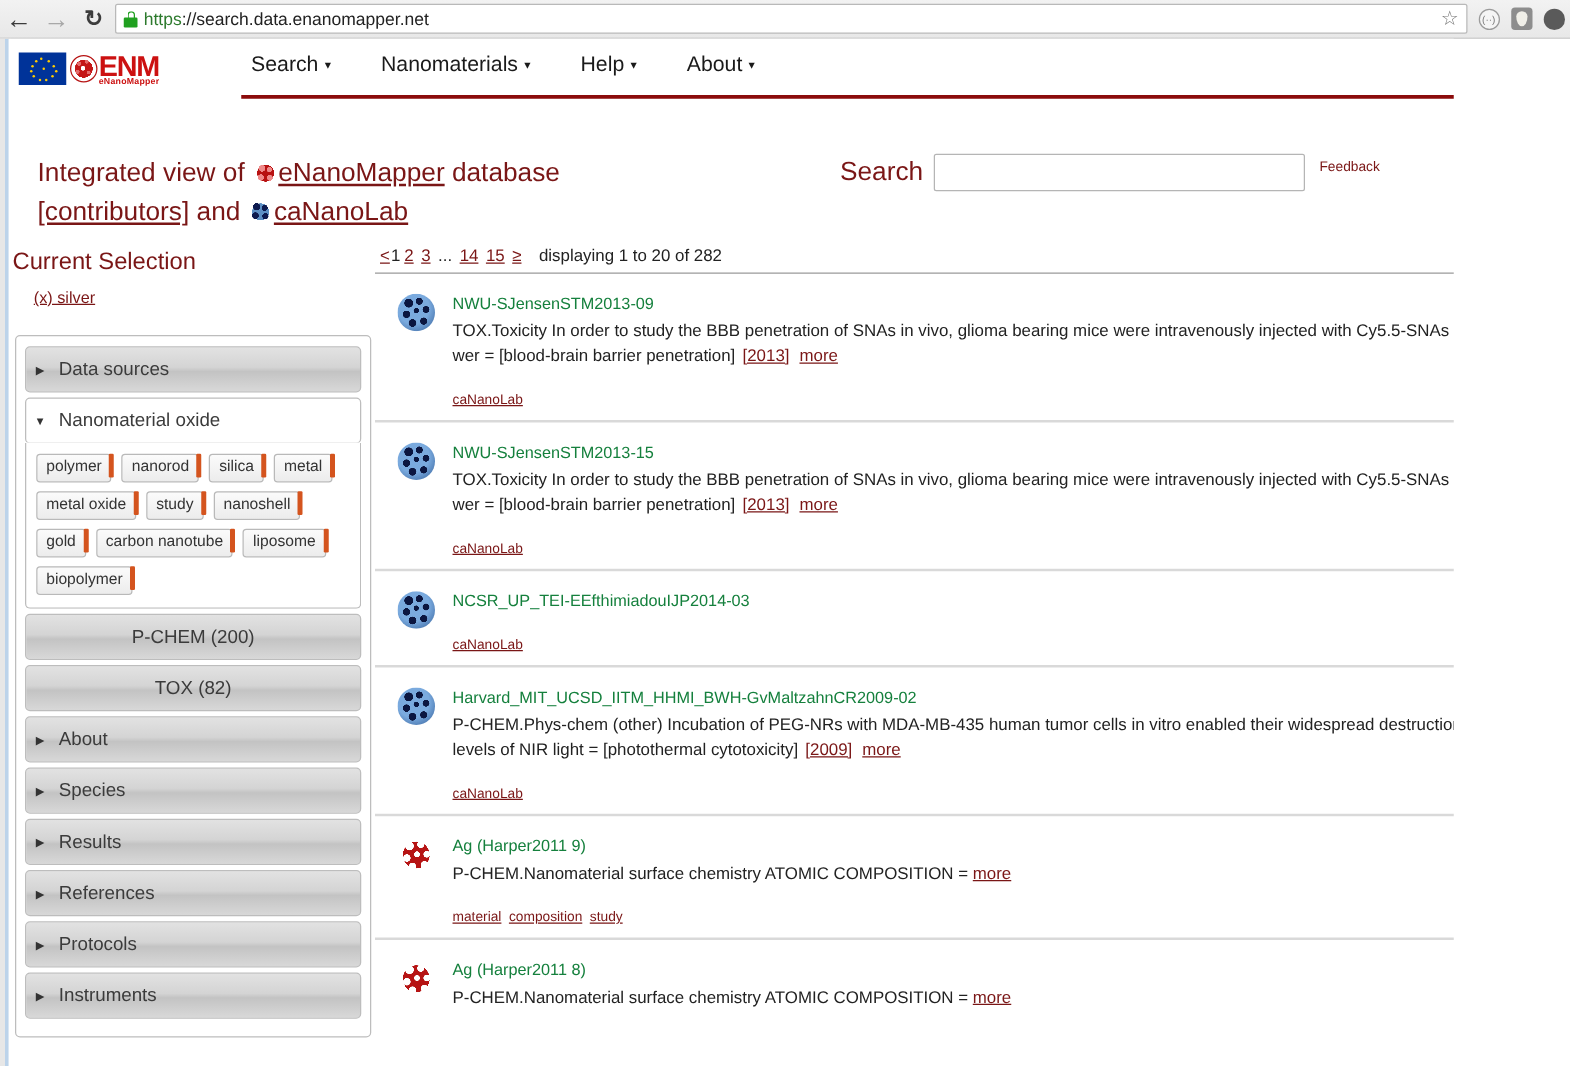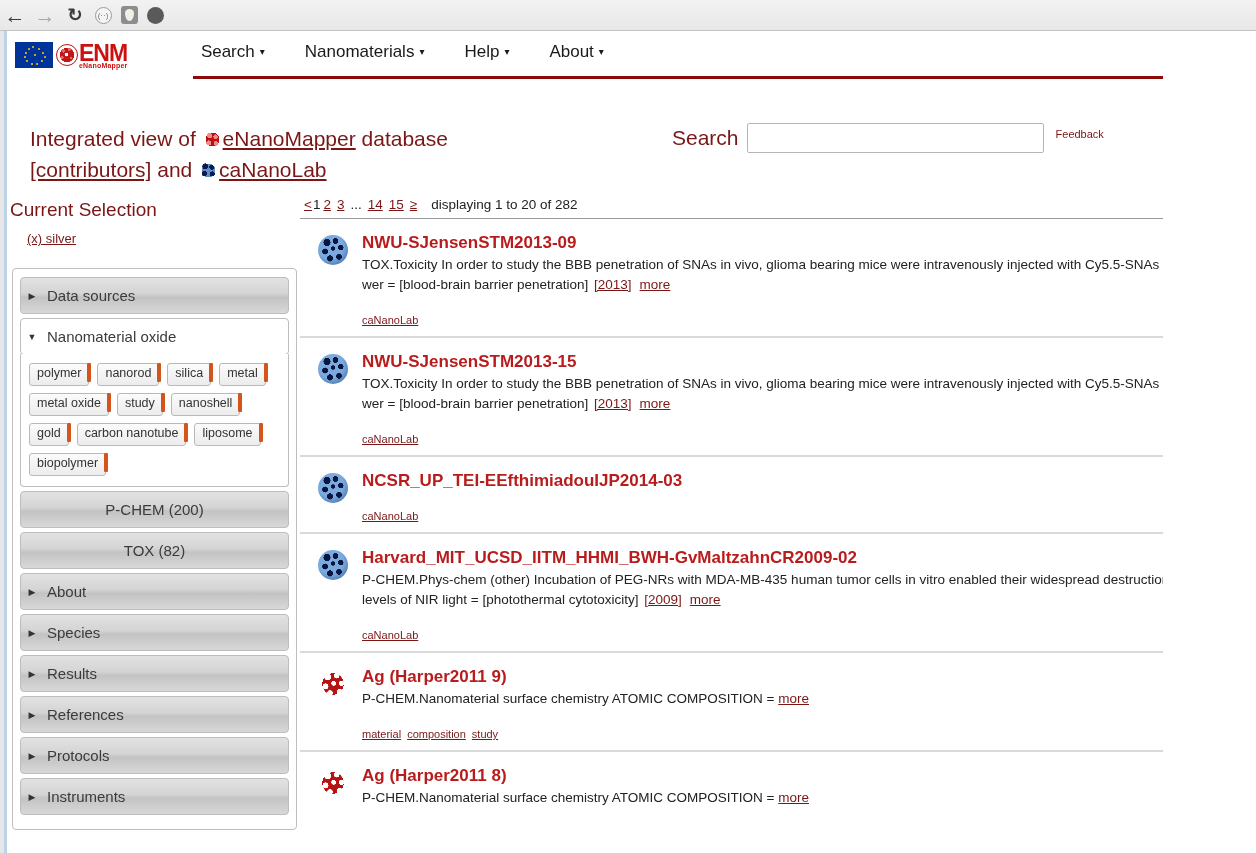--- a/index.html
+++ b/index.html
@@ -285,21 +285,21 @@
       radial-gradient(circle at 62% 22%, #ffffff 0 9%, transparent 10%),
       radial-gradient(circle at 78% 48%, #ffffff 0 9%, transparent 10%),
       radial-gradient(circle at 25% 58%, #ffffff 0 10%, transparent 11%),
       radial-gradient(circle at 52% 48%, #ffffff 0 10%, transparent 11%),
       radial-gradient(circle at 40% 80%, #ffffff 0 9%, transparent 10%),
       radial-gradient(circle at 72% 76%, #ffffff 0 9%, transparent 10%),
       radial-gradient(circle at 50% 50%, #b61414 0 50%, transparent 51%);
   }
   .result-body { flex: 1; padding-right: 40px; }
   .result-title {
-    font-size: 17px; font-weight: bold; color: #b91c1c;
+    font-size: 13px; font-weight: normal; color: #15803d;
     line-height: 21px; margin-bottom: 2px;
   }
   .result-desc {
     font-size: 13.5px; color: #222; line-height: 20px;
   }
   .result-desc a {
     color: #7a1616; text-decoration: underline; cursor: pointer;
   }
   .result-desc .year { margin-left: 2px; }
   .result-desc .more { margin-left: 8px; }
@@ -315,20 +315,28 @@
   }
   .ext-icon svg { display: block; }
 </style>
 </head>
 <body>
 
 <div id="browser-chrome">
   <div class="nav-btn back">←</div>
   <div class="nav-btn forward">→</div>
   <div class="nav-btn reload">↻</div>
+  <div id="url-bar">
+    <span id="lock-icon">
+      <span class="shackle"></span>
+        <span class="body"></span>
+    </span>
+    <span id="url-text"><span class="scheme">https</span><span>://search.data.enanomapper.net</span></span>
+    <span id="star-icon">☆</span>
+  </div>
   <div class="chrome-icon">
       <span class="circle">(··)</span>
     </div>
   <div class="chrome-icon">
       <span class="shield"></span>
     </div>
   <div class="chrome-icon">
       <span class="dark"></span>
     </div>
 </div>

